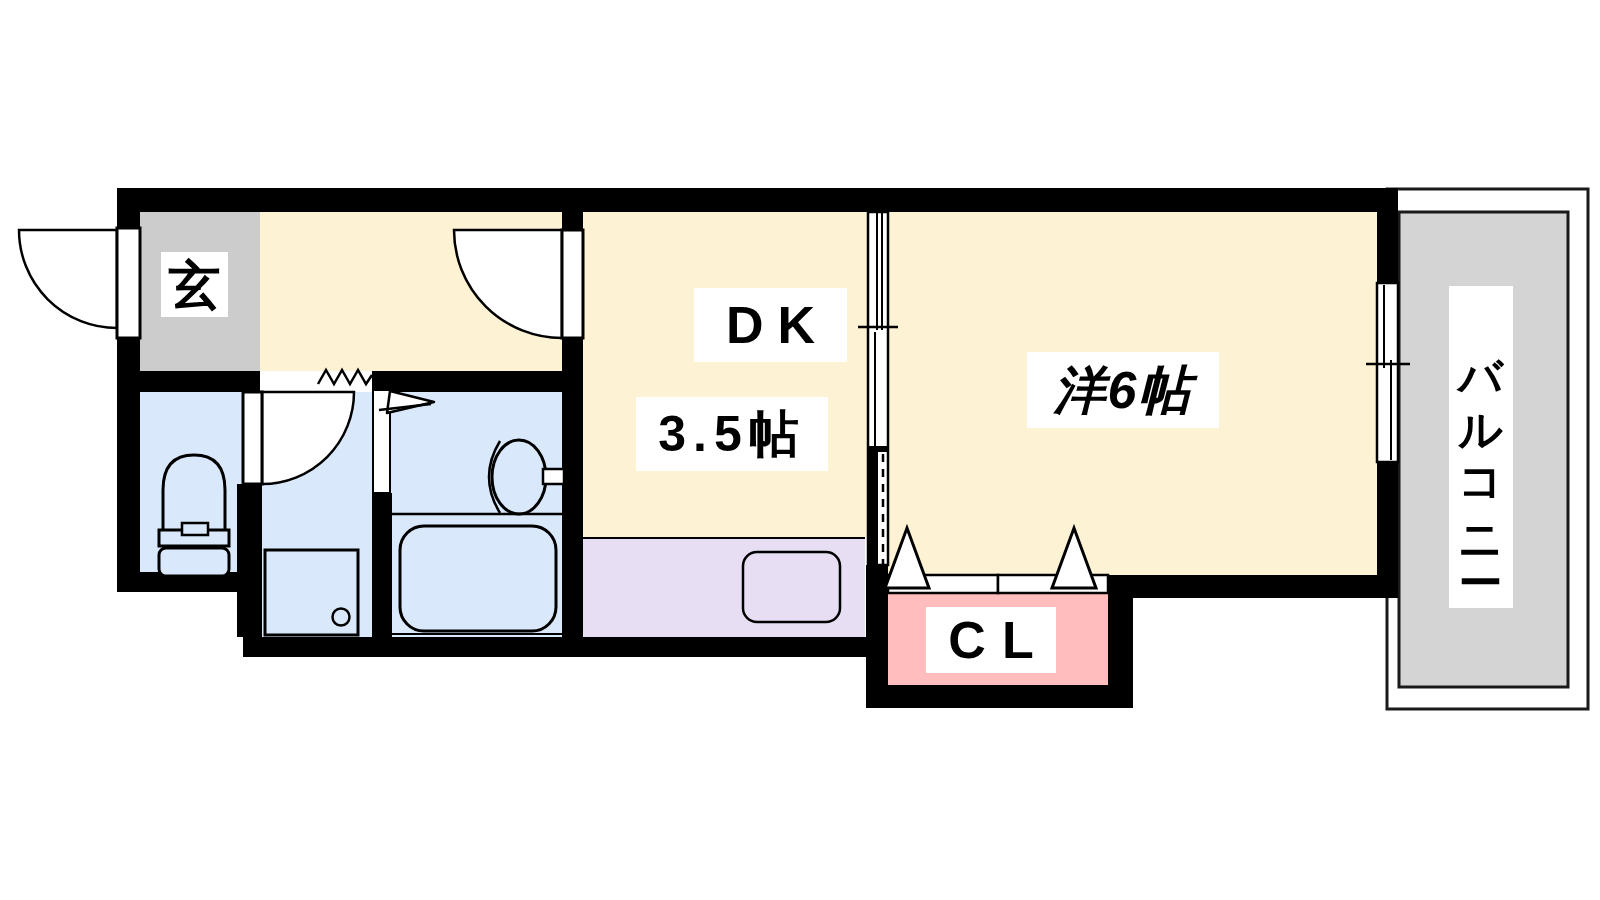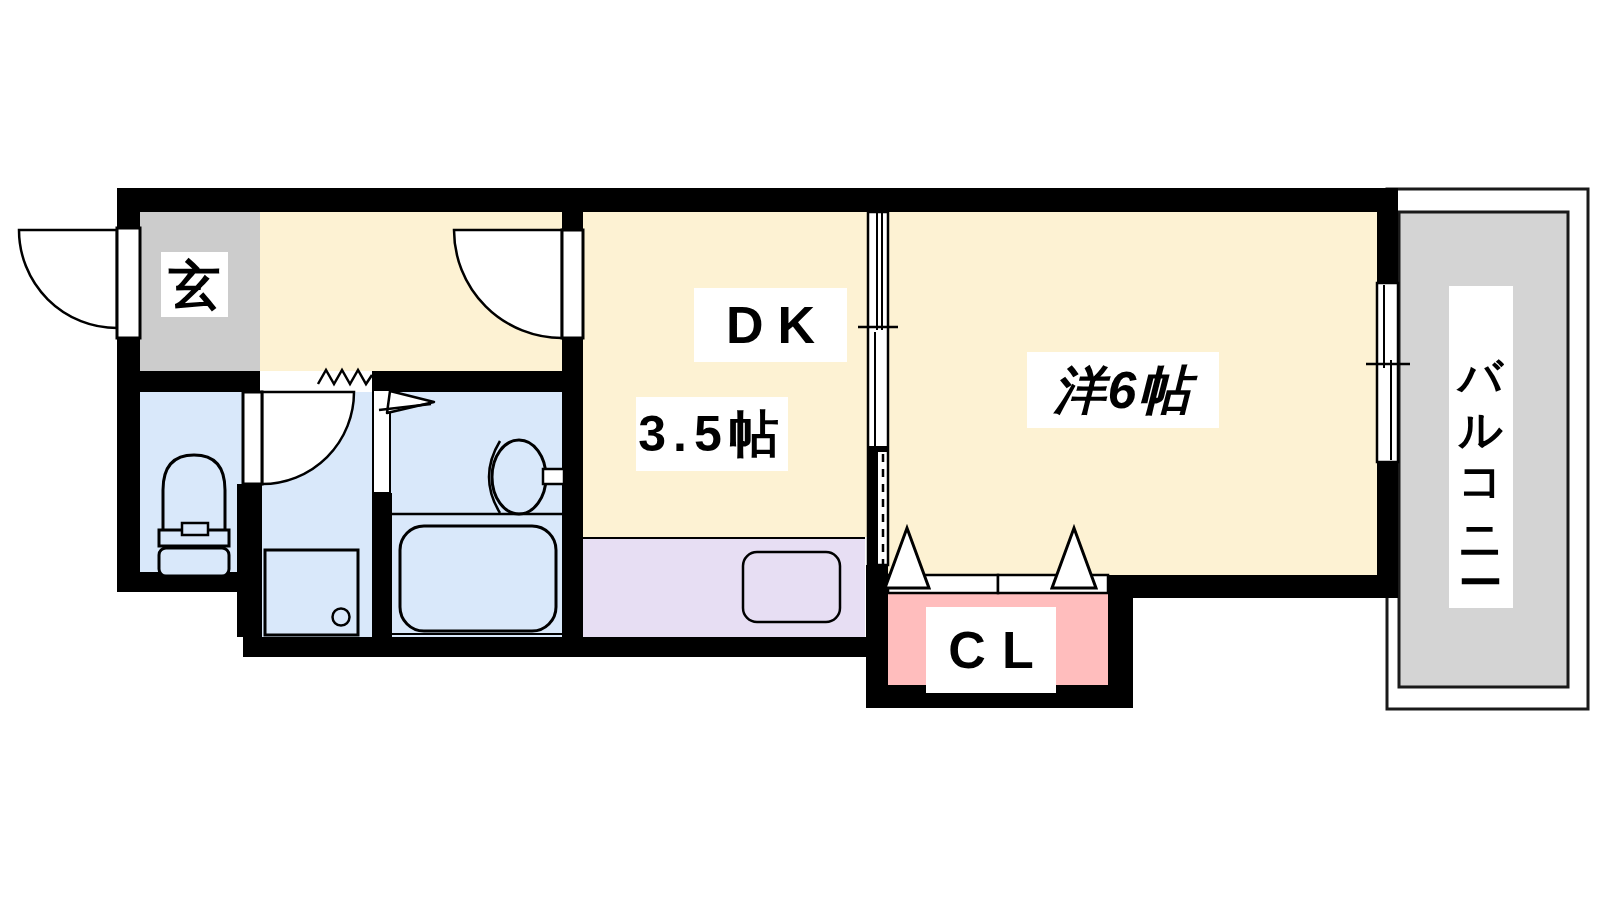--- a/index.html
+++ b/index.html
@@ -8,23 +8,23 @@
     font-family:"Liberation Sans","DejaVu Sans",sans-serif;
   }
   #plan-svg{position:absolute;left:0;top:0;}
   .room-label{
     position:absolute;display:flex;align-items:center;justify-content:center;
     background:#ffffff;color:#000000;font-weight:bold;line-height:1;
     white-space:nowrap;
   }
   .lbl-genkan{left:161px;top:252px;width:67px;height:65px;font-size:52px;}
   .lbl-dk{left:649px;top:288px;width:153px;height:74px;font-size:52px;letter-spacing:14px;text-indent:14px;margin-left:45px;}
-  .lbl-dksize{left:636px;top:397px;width:152px;height:74px;font-size:50px;letter-spacing:7px;}
+  .lbl-dksize{left:636px;top:397px;width:192px;height:74px;font-size:50px;letter-spacing:7px;}
   .lbl-western{left:1027px;top:352px;width:192px;height:76px;font-size:52px;letter-spacing:2px;font-style:italic;}
-  .lbl-cl{left:926px;top:607px;width:130px;height:86px;font-size:52px;letter-spacing:16px;text-indent:16px;}
+  .lbl-cl{left:926px;top:607px;width:130px;height:66px;font-size:52px;letter-spacing:16px;text-indent:16px;}
   .lbl-balcony{
     left:1449px;top:286px;width:64px;height:322px;font-size:44px;
     writing-mode:vertical-rl;text-orientation:upright;letter-spacing:8px;
   }
 </style>
 </head>
 <body>
 
 <div id="stage">
   <svg id="plan-svg" width="1600" height="900" viewBox="0 0 1600 900">

